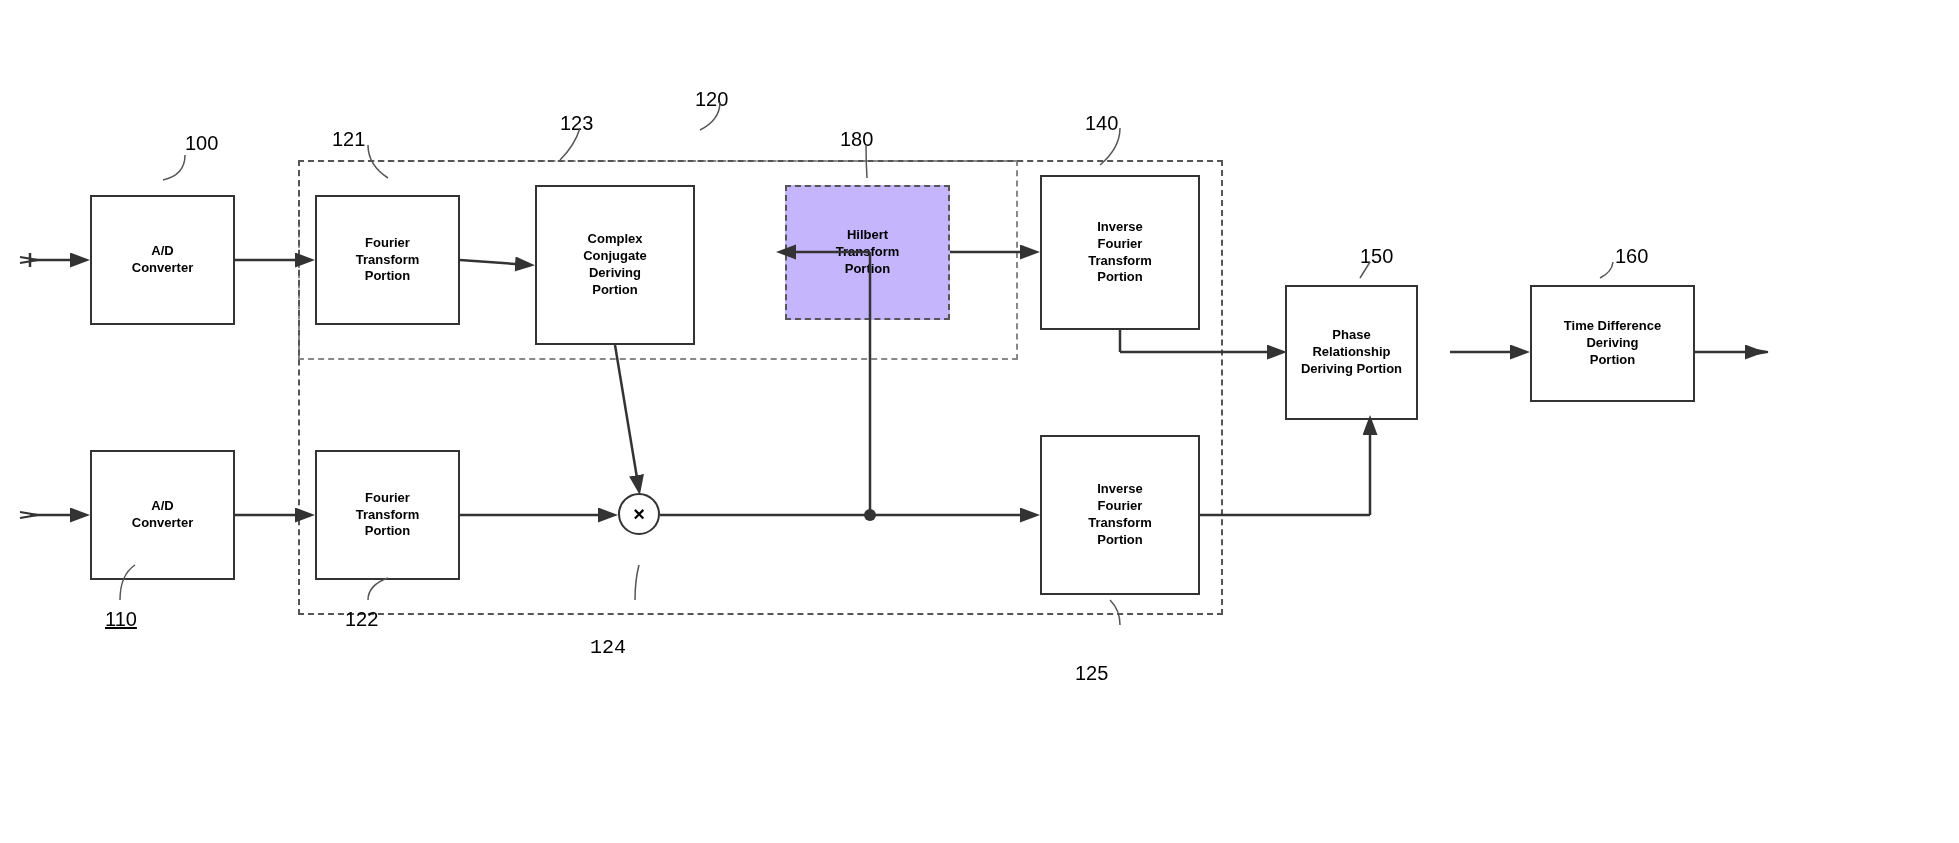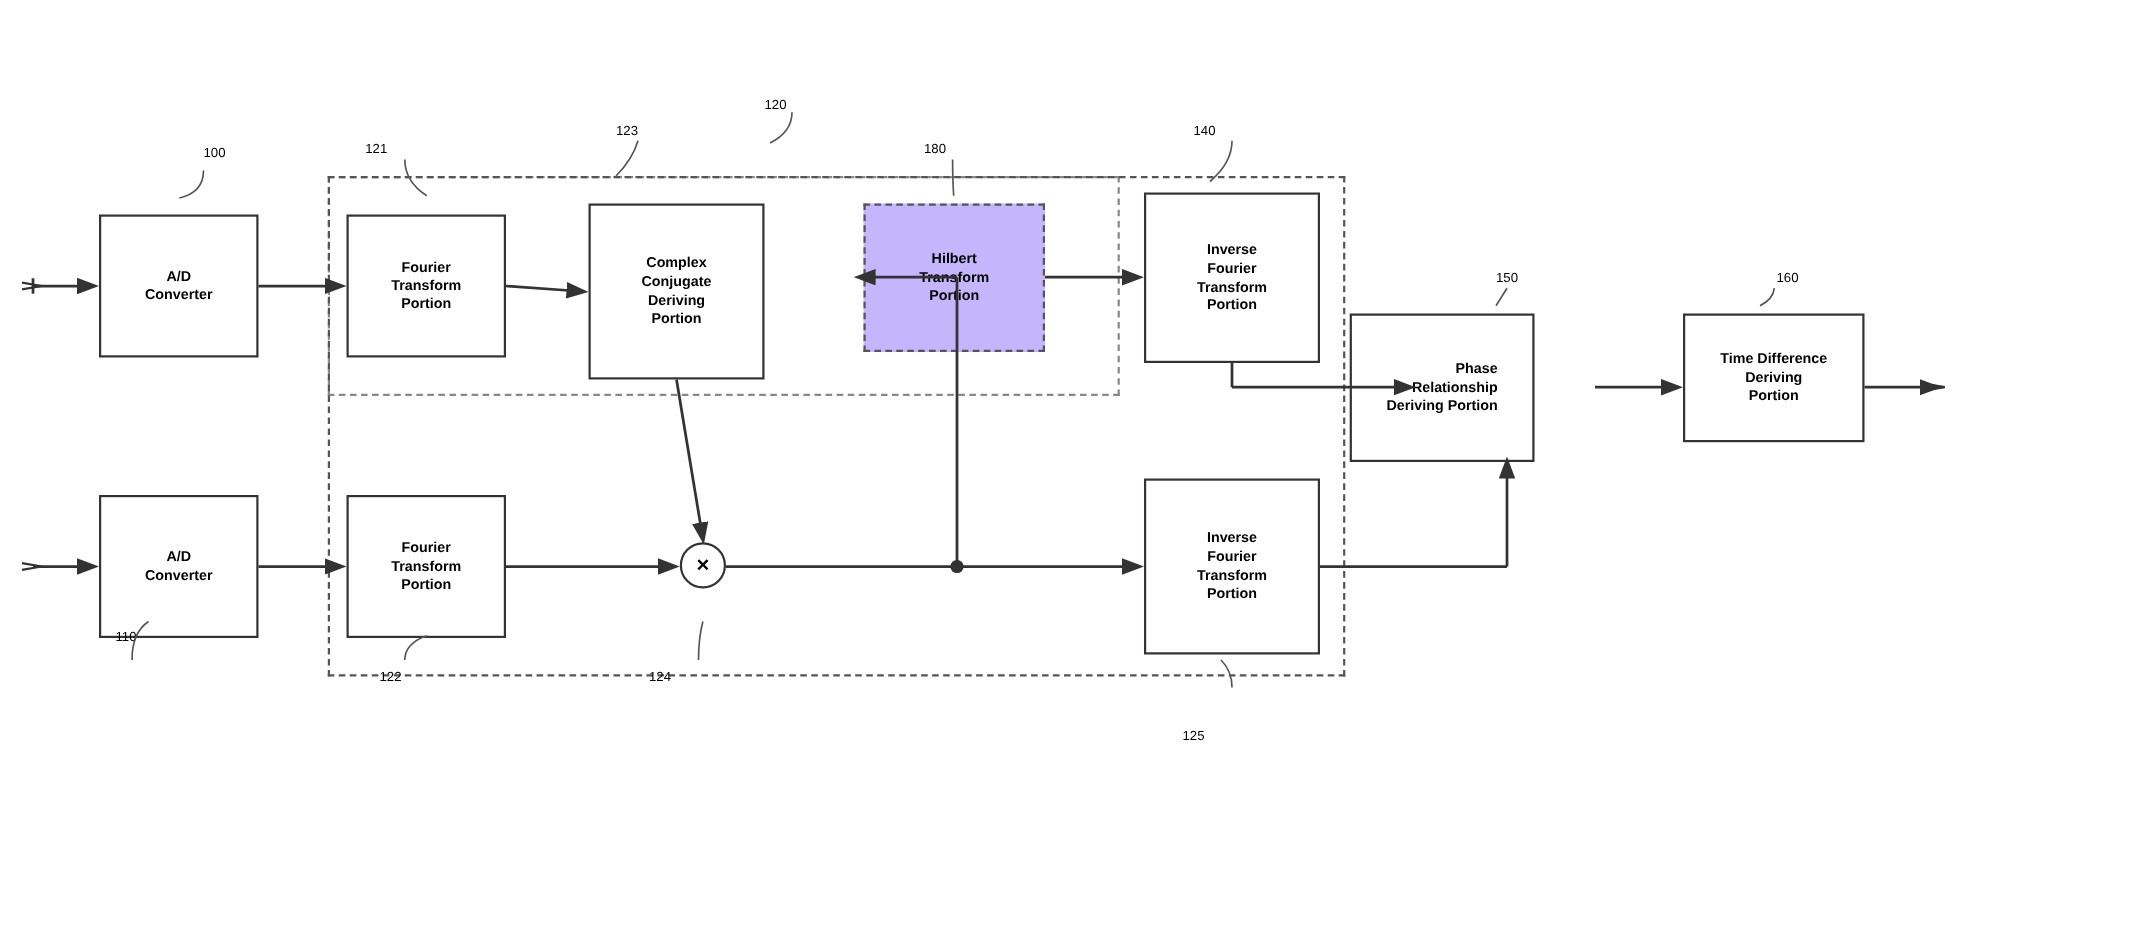--- a/index.html
+++ b/index.html
@@ -28,21 +28,21 @@
       font-weight: bold;
       line-height: 1.3;
       padding: 4px;
     }
     .block-dashed {
       border: 2px dashed #555;
       background: #c4b5fd;
     }
     .label-num {
       position: absolute;
-      font-size: 12px;
+      font-size: 20px;
       font-weight: normal;
     }
     .dashed-container {
       position: absolute;
       border: 2px dashed #555;
       background: transparent;
     }
     .dashed-container-top {
       position: absolute;
       border: 2px dashed #888;
@@ -103,39 +103,39 @@
   </div>
 
   <div class="block" style="left:1040px; top:175px; width:160px; height:155px;">
     <span>Inverse<br>Fourier<br>Transform<br>Portion</span>
   </div>
 
   <div class="block" style="left:1040px; top:435px; width:160px; height:160px;">
     <span>Inverse<br>Fourier<br>Transform<br>Portion</span>
   </div>
 
-  <div class="block" style="left:1227px; top:285px; width:168px; height:135px;text-align:right;">
+  <div class="block" style="left:1285px; top:285px; width:133px; height:135px;">
     <span>Phase<br>Relationship<br>Deriving Portion</span>
   </div>
 
   <div class="block" style="left:1530px; top:285px; width:165px; height:117px;">
     <span>Time Difference<br>Deriving<br>Portion</span>
   </div>
 
   <div class="multiply-circle" style="left:618px; top:493px;">
     <span>×</span>
   </div>
 
   <div class="label-num" style="left:185px; top:132px;">100</div>
-  <div class="label-num" style="left:105px; top:572px;">110</div>
+  <div class="label-num" style="left:105px; top:608px;text-decoration:underline;">110</div>
   <div class="label-num" style="left:695px; top:88px;">120</div>
   <div class="label-num" style="left:332px; top:128px;">121</div>
   <div class="label-num" style="left:345px; top:608px;">122</div>
   <div class="label-num" style="left:560px; top:112px;">123</div>
-  <div class="label-num" style="left:590px; top:608px;">124</div>
+  <div class="label-num" style="left:590px; top:636px;font-family:Liberation Mono, monospace;">124</div>
   <div class="label-num" style="left:1075px; top:630px;margin-top:32px;">125</div>
   <div class="label-num" style="left:840px; top:128px;">180</div>
   <div class="label-num" style="left:1085px; top:112px;">140</div>
   <div class="label-num" style="left:1360px; top:245px;">150</div>
   <div class="label-num" style="left:1615px; top:245px;">160</div>
 
   <svg class="arrows">
     <defs>
       <marker id="arrow" markerWidth="8" markerHeight="8" refX="6" refY="3" orient="auto">
         <path d="M0,0 L0,6 L8,3 z" fill="#333"></path>

